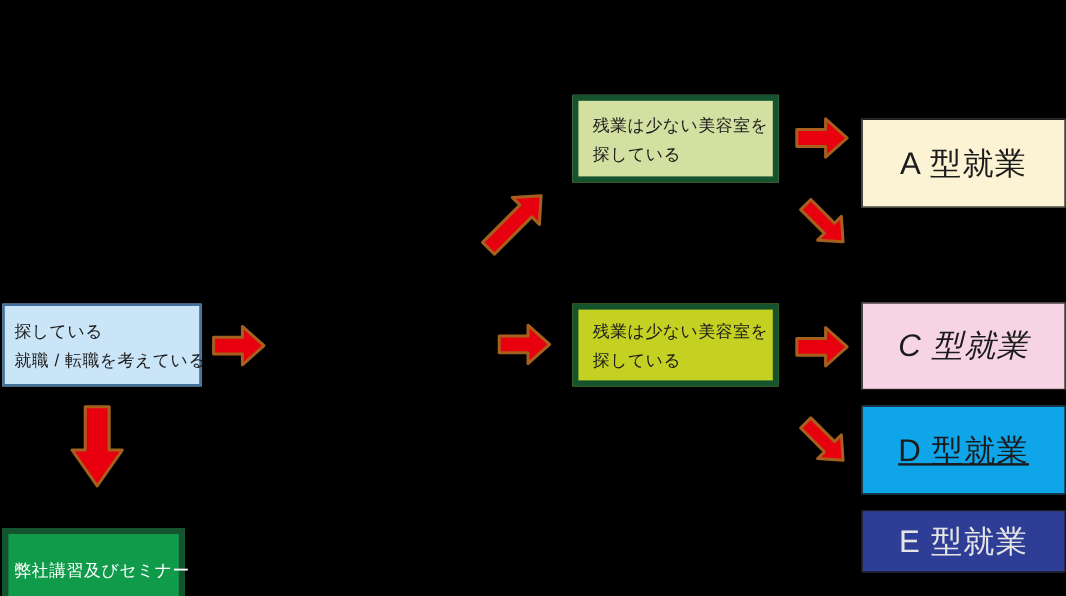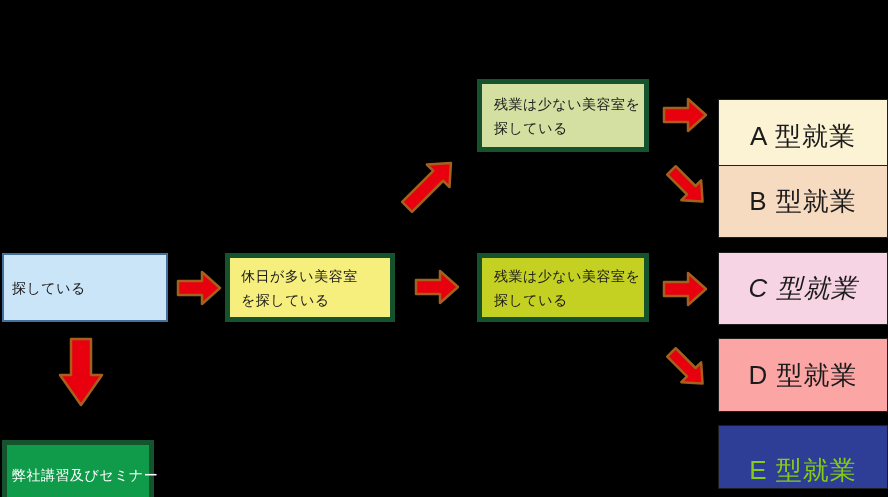--- a/index.html
+++ b/index.html
@@ -48,64 +48,58 @@
     align-items: center;
     justify-content: center;
     color: #1b1b1b;
     font-size: 26px;
     letter-spacing: 1px;
   }
   .o-a { top: 78px;  height: 74px; margin-top: 21px; }
   .o-b { top: 165px; height: 73px; }
   .o-c { top: 252px; height: 73px; font-style: italic; }
   .o-d { top: 338px; height: 74px; }
-  .o-e { top: 425px; height: 64px; color: #84cc16; align-items: flex-end; }
+  .o-e { top: 425px; height: 52px; color: #e5e5e5; }
 
   
   .arrow { position: absolute; overflow: visible; }
   .arrow polygon { stroke-width: 2.5; stroke-linejoin: round; }
 </style>
 </head>
 <body>
 
 <div class="canvas" style="background-color: rgb(0, 0, 0);">
 
   <div class="node n-start" style="background-color: rgb(202, 229, 247); border-color: rgb(65, 113, 156);">
     <div class="ln">探している</div>
+    <div class="ln">就職 / 転職を考えている</div>
   </div>
 
-  <div class="node n-holiday" style="background-color: rgb(246, 239, 126);">
-    <div class="ln">休日が多い美容室</div>
-    <div class="ln align-r">を探している</div>
-  </div>
 
   <div class="node n-ot-up" style="background-color: rgb(211, 224, 161);">
     <div class="ln">残業は少ない美容室を</div>
     <div class="ln align-r">探している</div>
   </div>
 
   <div class="node n-ot-low" style="background-color: rgb(197, 209, 34);">
     <div class="ln">残業は少ない美容室を</div>
     <div class="ln align-r">探している</div>
   </div>
 
   <div class="node n-seminar light" style="background-color: rgb(15, 155, 74);">
     <div class="ln">弊社講習及びセミナー</div>
   </div>
 
   <div class="outcome o-a" style="background-color: rgb(251, 243, 211);">
     <span>A 型就業</span>
   </div>
-  <div class="outcome o-b" style="background-color: rgb(247, 219, 193);">
-    <span>B 型就業</span>
-  </div>
   <div class="outcome o-c" style="background-color: rgb(247, 212, 227);">
     <span>C 型就業</span>
   </div>
-  <div class="outcome o-d" style="background-color: #fca5a5;">
+  <div class="outcome o-d" style="background-color: #0ea5e9; text-decoration: underline;">
     <span>D 型就業</span>
   </div>
   <div class="outcome o-e" style="background-color: rgb(46, 61, 150);">
     <span>E 型就業</span>
   </div>
 
   <svg class="arrow" style="left:176px; top:270px;" width="46" height="36" viewBox="0 0 46 36">
     <polygon points="2,11 26,11 26,2 44,18 26,34 26,25 2,25" style="fill: rgb(232, 0, 15); stroke: rgb(165, 96, 30);"></polygon>
   </svg>
 

